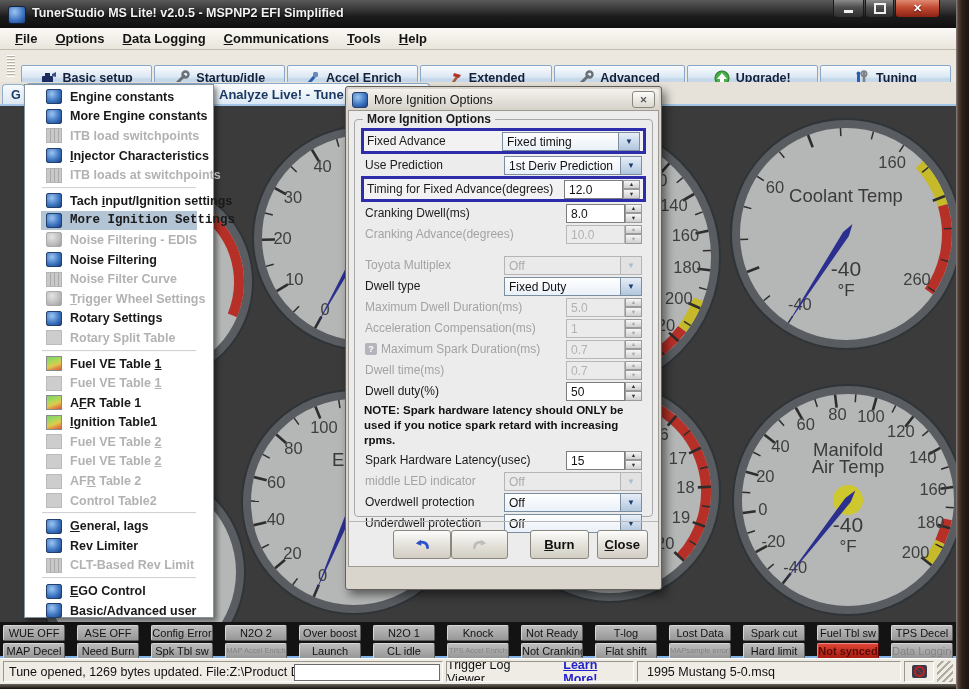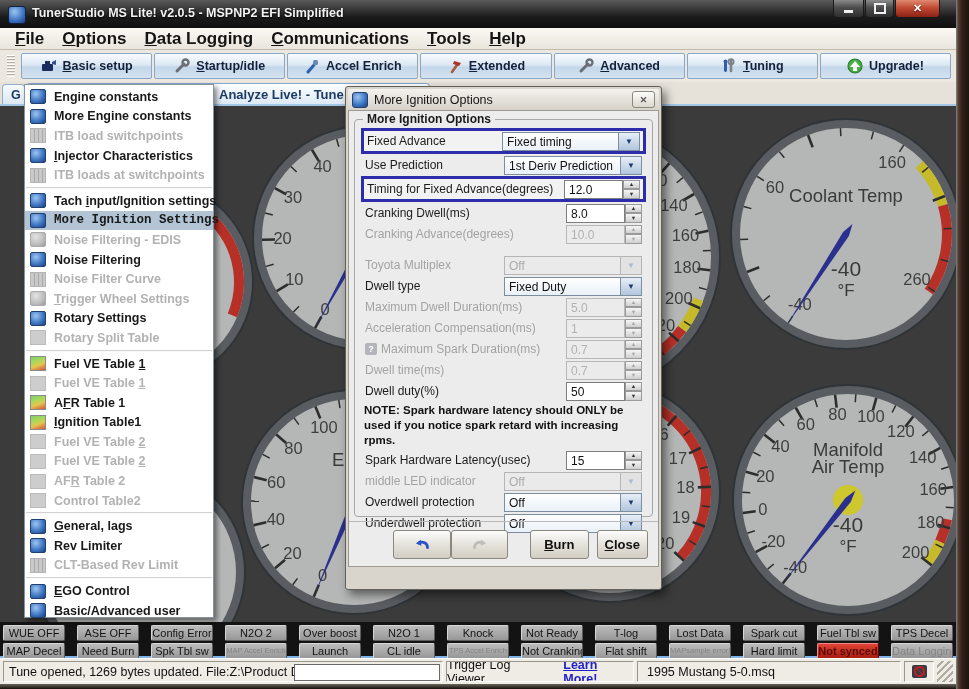--- a/index.html
+++ b/index.html
@@ -18,28 +18,28 @@
     background:linear-gradient(#8a8a8a,#4c4c4c 45%,#2e2e2e);display:flex;align-items:center;justify-content:center;margin-left:1px;}
   .wb.min{width:29px;} .wb.max{width:27px;} 
   .wb.close{width:43px;background:linear-gradient(#e08a72,#c14a32 45%,#8c2214);}
   .glyph-min{width:9px;height:3px;background:#f0f0f0;margin-top:6px;}
   .glyph-max{width:8px;height:7px;border:2px solid #f0f0f0;}
   .glyph-close{color:#fff;font-size:11px;font-weight:bold;text-shadow:0 1px 1px #400;}
 
   
   .menubar{position:absolute;left:0;top:28px;width:956px;height:22px;
     background:linear-gradient(#fbf9f5,#e9e5dc);border-bottom:1px solid #c2bcae;display:flex;align-items:center;padding-left:6px;box-sizing:border-box;}
-  .mitem{font-size:17px;font-weight:bold;color:#141414;padding:2px 9px;}
+  .mitem{font-size:13px;font-weight:bold;color:#141414;padding:2px 9px;}
   .mitem u{text-decoration:underline;}
 
   
   .toolbar{position:absolute;left:0;top:50px;width:956px;height:32px;background:#ece8e0;border-bottom:1px solid #cfc9bc;}
   .grip{position:absolute;left:7px;top:5px;width:8px;height:22px;
     background:repeating-linear-gradient(#fff 0 1px,#b8b2a4 1px 2px,transparent 2px 3px);}
-  .tbrow{position:absolute;left:21px;top:3px;width:930px;height:26px;display:flex;gap:2px;}
+  .tbrow{position:absolute;left:21px;top:15px;width:930px;height:26px;display:flex;gap:2px;}
   .tbtn{flex:1;display:flex;align-items:center;justify-content:center;gap:6px;
     background:linear-gradient(#f8fbfe,#dce8f4 45%,#c3d7ea 55%,#d4e2f0);
     border:1px solid #89a8c8;border-radius:2px;font-size:12.5px;font-weight:bold;color:#14203a;
     font-family:"Liberation Sans",sans-serif;}
   .tbtn u{text-decoration:underline;}
   .tico{width:16px;height:16px;flex:none;}
 
   
   .tabstrip{position:absolute;left:0;top:82px;width:956px;height:22px;background:#e6e2da;}
   .tab-frag{position:absolute;left:2px;top:2px;width:23px;height:20px;background:linear-gradient(#f6fafd,#dde8f2);
@@ -84,21 +84,21 @@
   .grip2{width:16px;background:
     repeating-linear-gradient(135deg,transparent 0 3px,#b0aca0 3px 5px);}
 
   
   .desktop-strip{position:absolute;left:956px;top:0;width:13px;height:689px;
     background:linear-gradient(90deg,#8a8a8a 0,#574135 2px,#2e2119 6px,#1c140f 100%);}
   .bottom-edge{position:absolute;left:0;top:684px;width:956px;height:5px;background:linear-gradient(#6a665e,#16100b);}
 
   
   .menu-popup{position:absolute;left:24px;top:84px;width:190px;height:534px;background:#fff;
-    border:1px solid #86949f;box-shadow:3px 3px 5px rgba(0,0,0,.45);box-sizing:border-box;padding:2px 0;z-index:5;}
+    border:1px solid #86949f;box-shadow:3px 3px 5px rgba(0,0,0,.45);box-sizing:border-box;padding:2px 16px;z-index:5;}
   .pitem{height:19.6px;display:flex;align-items:center;padding:0 4px 0 5px;gap:8px;}
   .pitem .lbl{font-size:12.5px;font-weight:bold;color:#191919;white-space:nowrap;}
   .pitem.disabled .lbl{color:#b2b2b2;}
   .pitem.selected{background:#b3c4d5;font-family:Liberation Mono, monospace;}
   .pitem u{text-decoration:underline;}
   .psep{height:0;border-top:1px solid #d2d2d2;border-bottom:1px solid #fafafa;margin:2px 1px;}
   .pico{width:14px;height:13px;flex:none;border-radius:2px;}
   .pico.app{background:radial-gradient(circle at 35% 30%,#9cc4f0,#3a72c0 60%,#1c3f7e);border:1px solid #23416e;}
   .pico.app-gray{background:radial-gradient(circle at 35% 30%,#e4e4e4,#bdbdbd 60%,#9a9a9a);border:1px solid #aaa;}
   .pico.grid{background:repeating-linear-gradient(90deg,#c9c9c9 0 3px,#a9a9a9 3px 4px);border:1px solid #b4b4b4;border-radius:0;}
@@ -213,33 +213,33 @@
         </button>
         <button class="tbtn">
           <svg class="tico" viewBox="0 0 16 16">
             <path d="M3,13 L10,6" stroke="#6a6f76" stroke-width="3" stroke-linecap="round"></path>
             <circle cx="11.5" cy="4.5" r="3" fill="none" stroke="#6a6f76" stroke-width="2.4"></circle>
           </svg>
           <span><u>A</u>dvanced</span>
         </button>
         <button class="tbtn">
           <svg class="tico" viewBox="0 0 16 16">
+            <circle cx="8" cy="8" r="7" fill="#46b046" stroke="#2c7c2c" stroke-width="1.2"></circle>
+            <polygon points="8,3 13,9 10,9 10,13 6,13 6,9 3,9" fill="#fff"></polygon>
+          </svg>
+          <span>Upgrade!</span>
+        </button>
+        <button class="tbtn">
+          <svg class="tico" viewBox="0 0 16 16">
             <rect x="3" y="3" width="3" height="11" rx="1.4" fill="#2d5fae"></rect>
             <circle cx="4.5" cy="3.5" r="2" fill="#2d5fae"></circle>
             <path d="M10,3 L10,13" stroke="#7d8288" stroke-width="2.6" stroke-linecap="round"></path>
             <circle cx="10" cy="3.8" r="2.6" fill="none" stroke="#7d8288" stroke-width="1.8"></circle>
           </svg>
           <span><u>T</u>uning</span>
-        </button>
-        <button class="tbtn">
-          <svg class="tico" viewBox="0 0 16 16">
-            <circle cx="8" cy="8" r="7" fill="#46b046" stroke="#2c7c2c" stroke-width="1.2"></circle>
-            <polygon points="8,3 13,9 10,9 10,13 6,13 6,9 3,9" fill="#fff"></polygon>
-          </svg>
-          <span>Upgrade!</span>
         </button>
       </div>
   </div>
 
   <div class="tabstrip">
     <div class="tab-frag"><span>G</span></div>
     <div class="tab-active">
       <span class="tab-label">Analyze Live! - Tune For</span>
     </div>
   </div>

